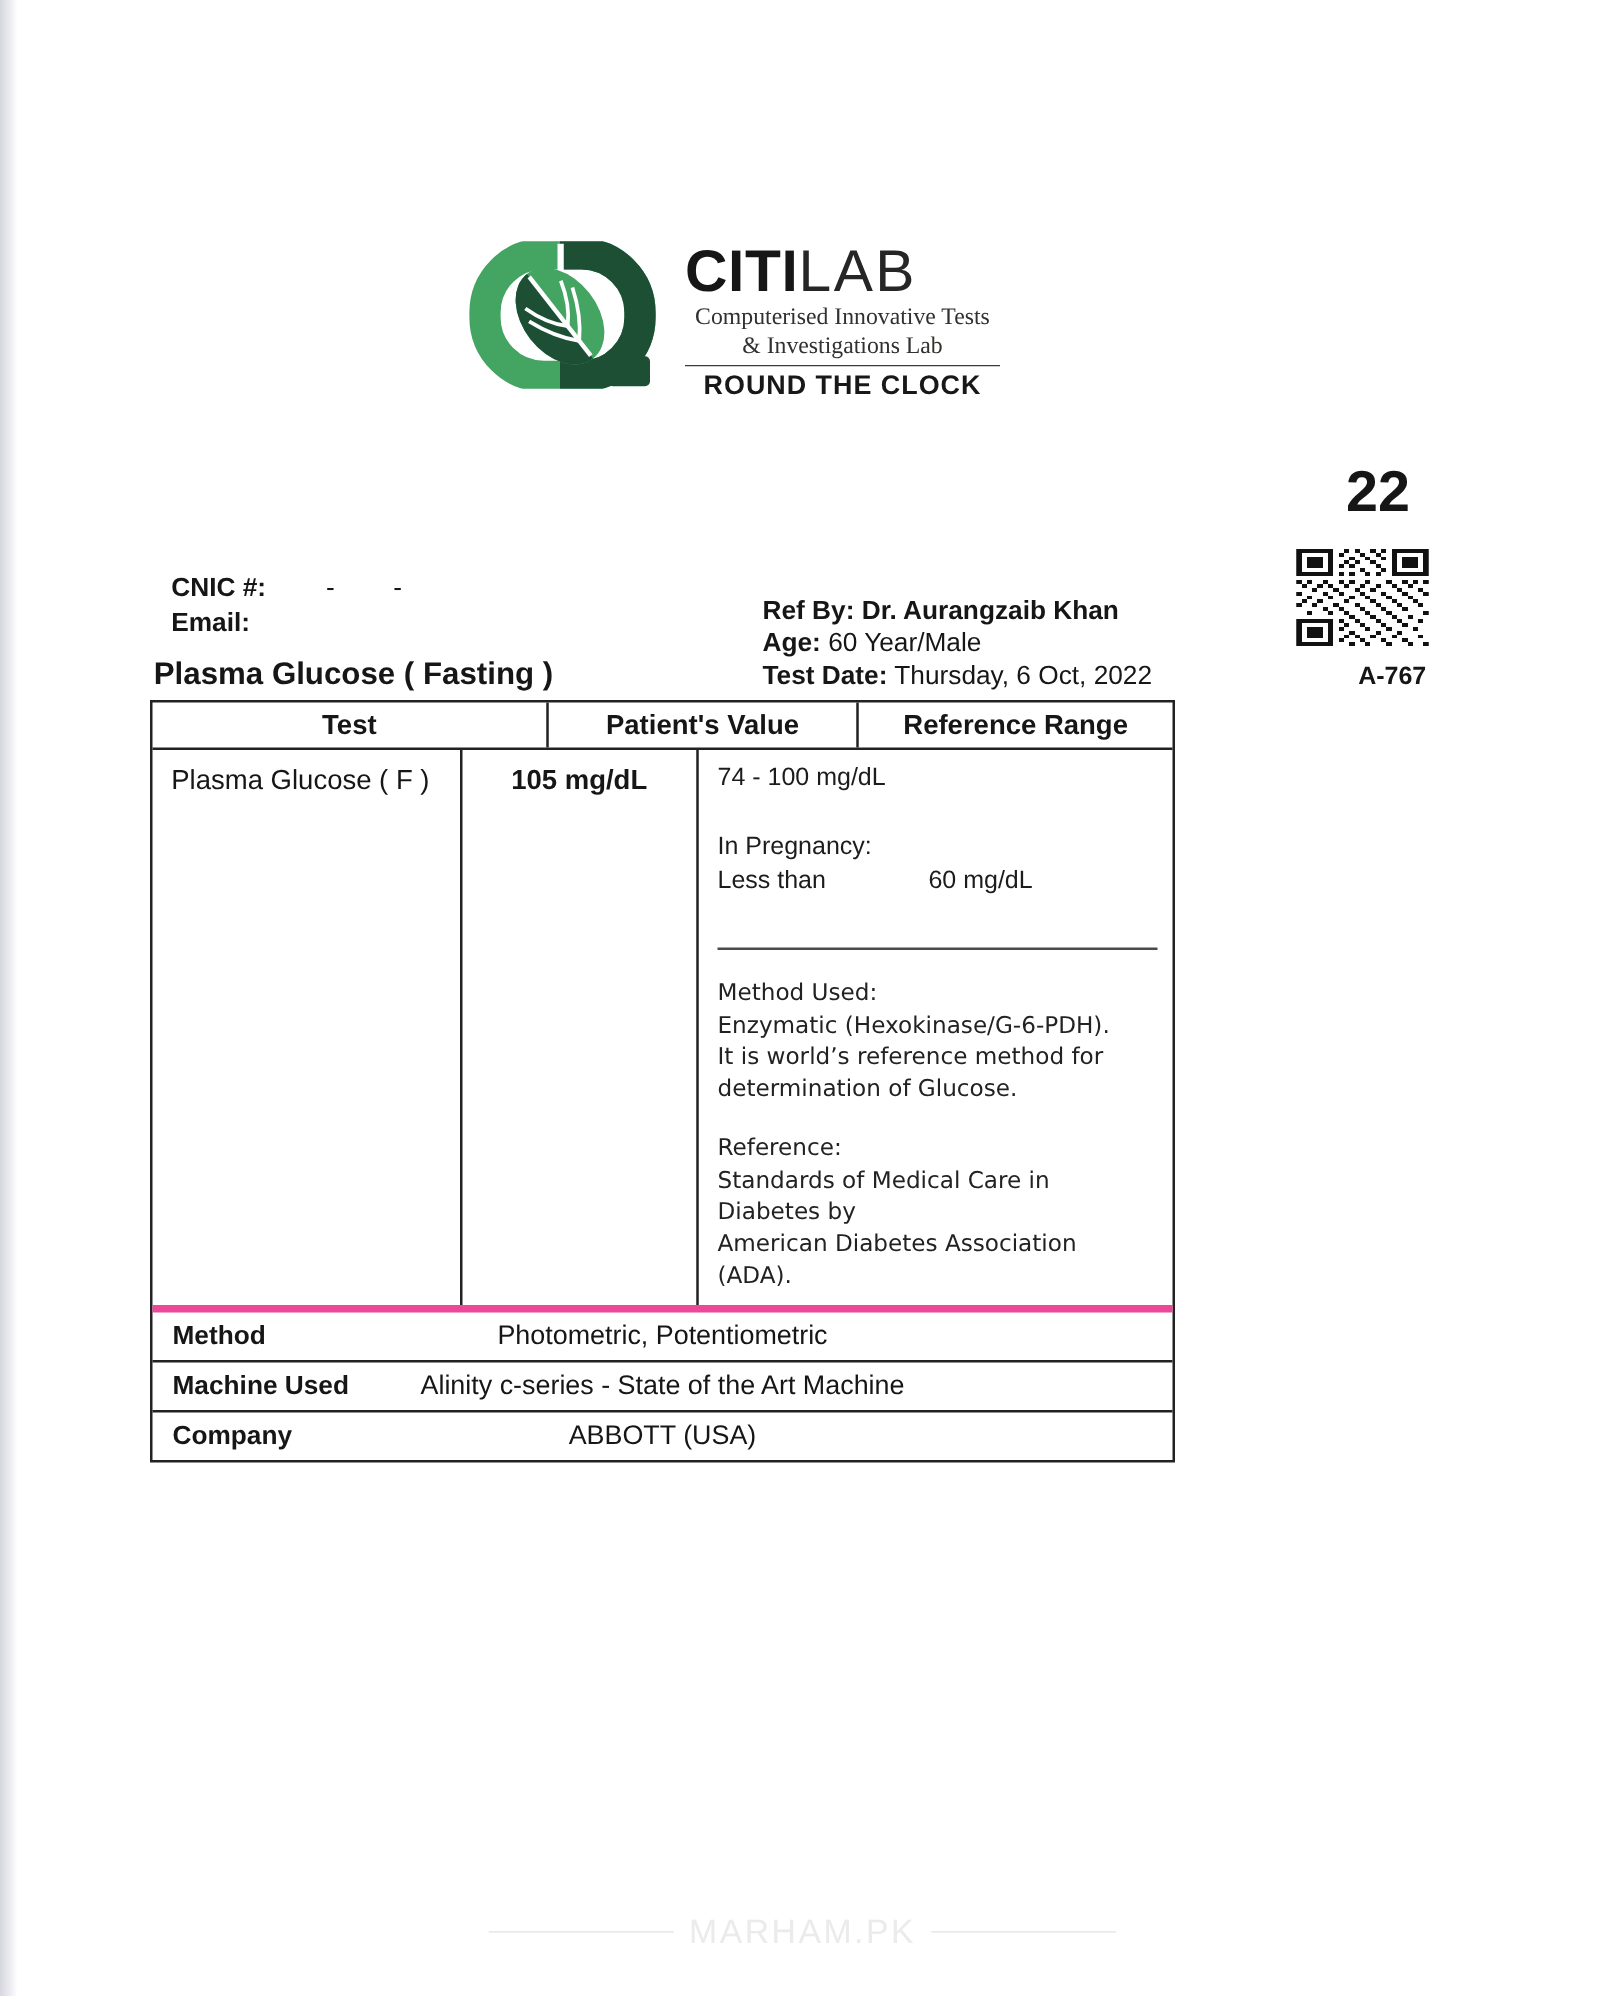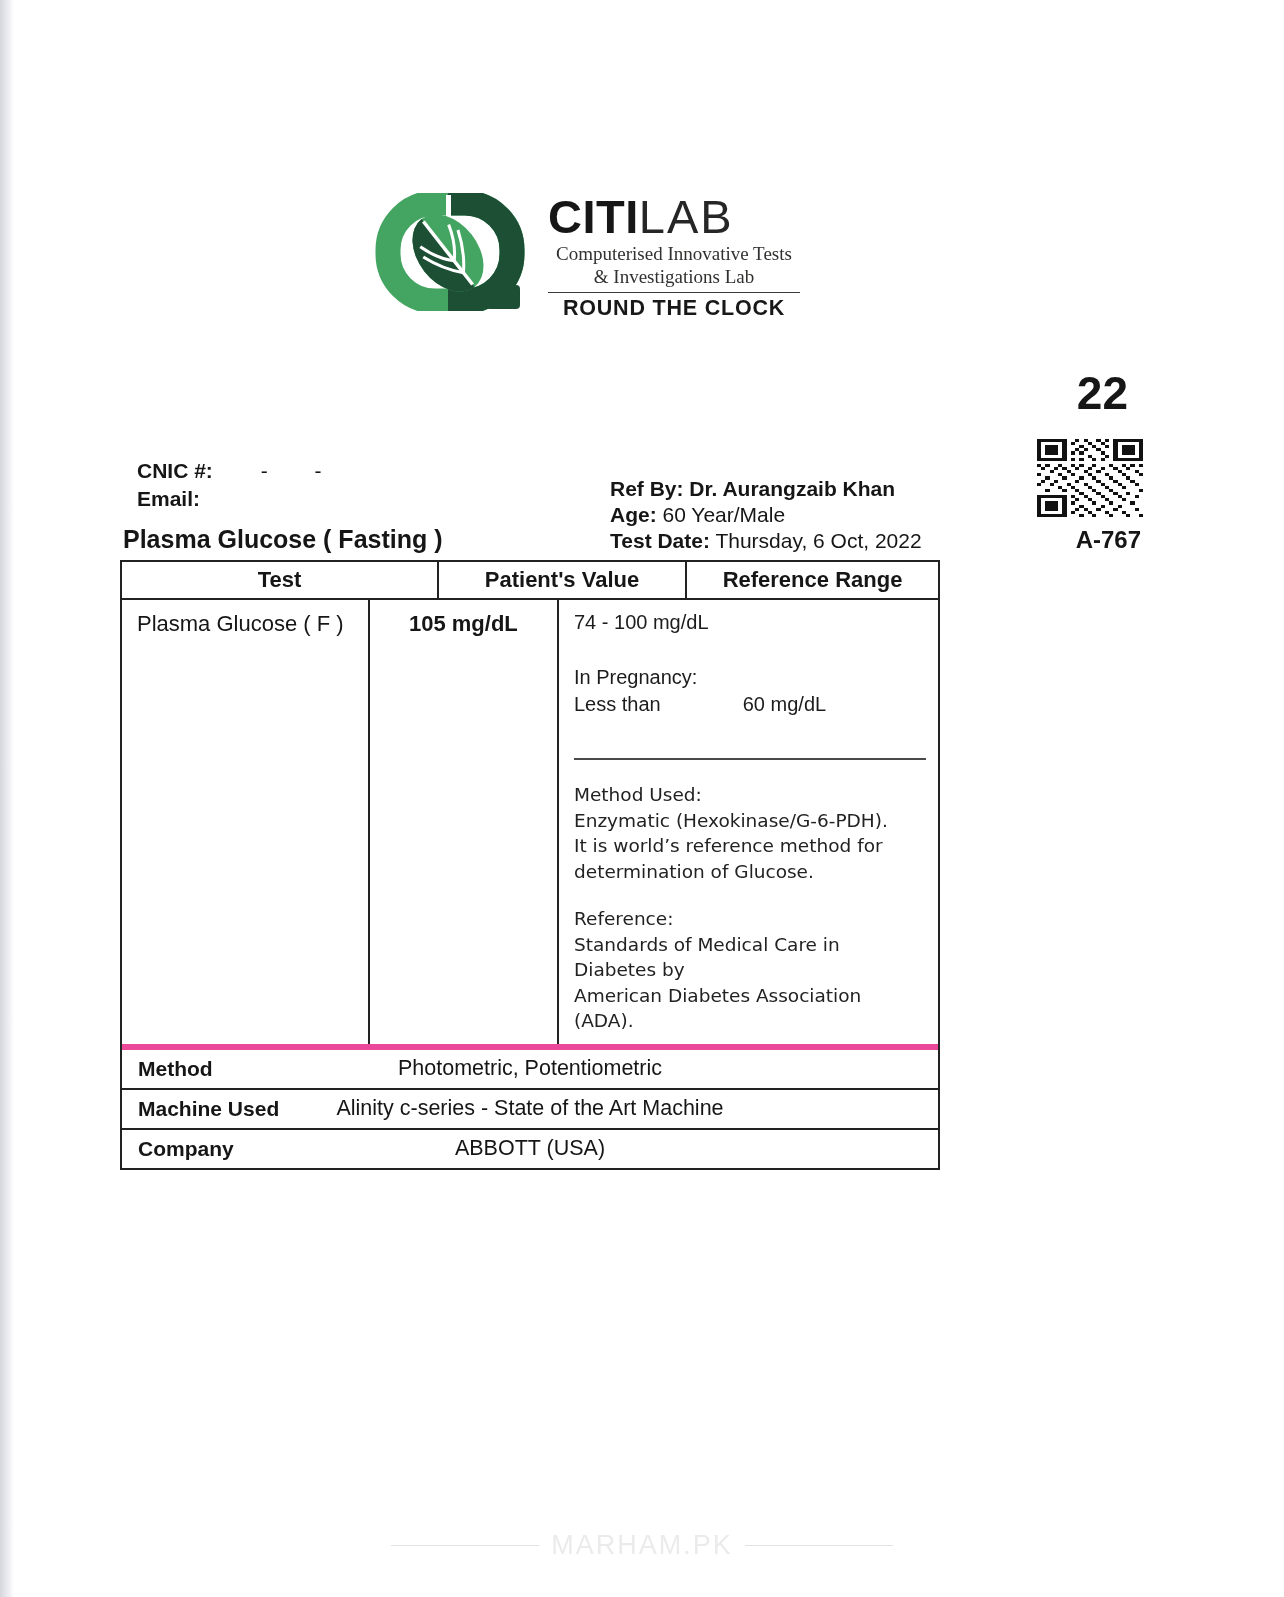--- a/index.html
+++ b/index.html
@@ -33,21 +33,21 @@
   .email-row { top:487px; }
   .cnic-value { margin-left:48px; }
   .info-block { position:absolute; left:610px; top:435px; font-size:21px; line-height:26px; }
   .qr { position:absolute; left:1037px; top:439px; width:106px; height:78px; }
   .qr svg { width:100%; height:100%; shape-rendering:crispEdges; }
 
   
   .title-row { position:absolute; left:123px; top:525px; width:1018px;
                display:flex; justify-content:space-between; align-items:baseline; }
   .report-title { font-size:25px; font-weight:bold; }
-  .sample-id { font-size:24px; font-weight:bold; }
+  .sample-id { font-size:20px; font-weight:bold; }
 
   
   .tbl { position:absolute; left:120px; top:560px; width:820px;
          border:2px solid #222; box-sizing:border-box; }
   .thead { display:flex; border-bottom:2px solid #222; font-weight:bold; font-size:22px; }
   .thead > div { height:36px; line-height:36px; text-align:center; box-sizing:border-box; }
   .c1 { width:317px; border-right:2px solid #222; }
   .c2 { width:248px; border-right:2px solid #222; }
   .c3 { flex:1; }
   .tbody { display:flex; border-bottom:6px solid #ec4899; min-height:402px; }

